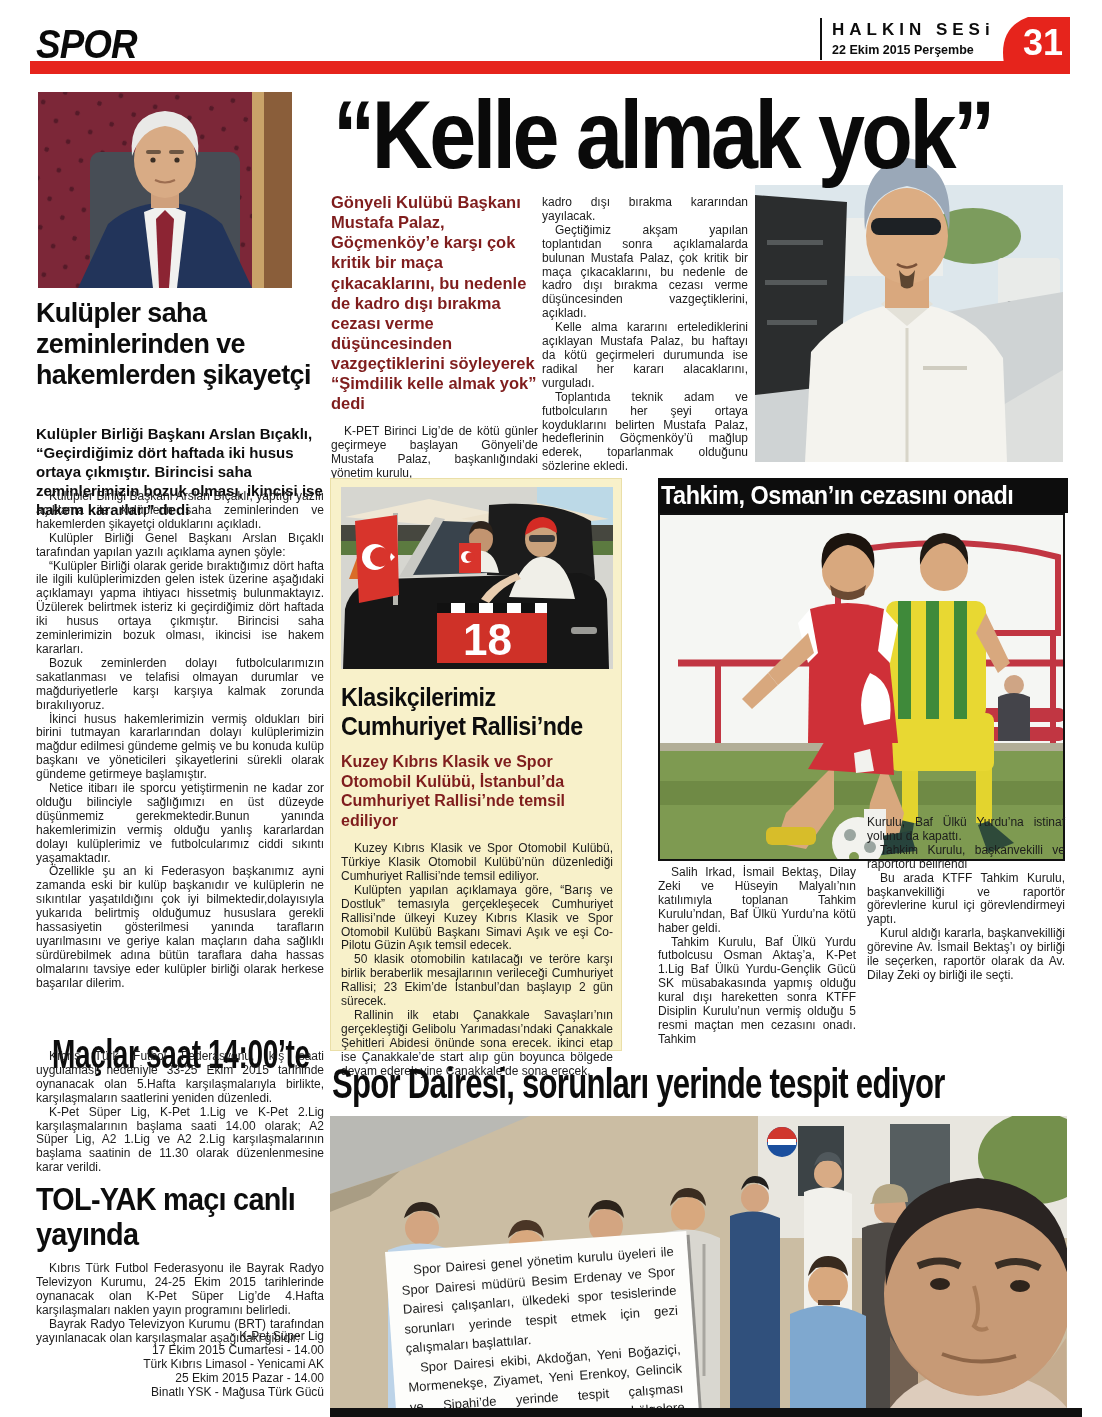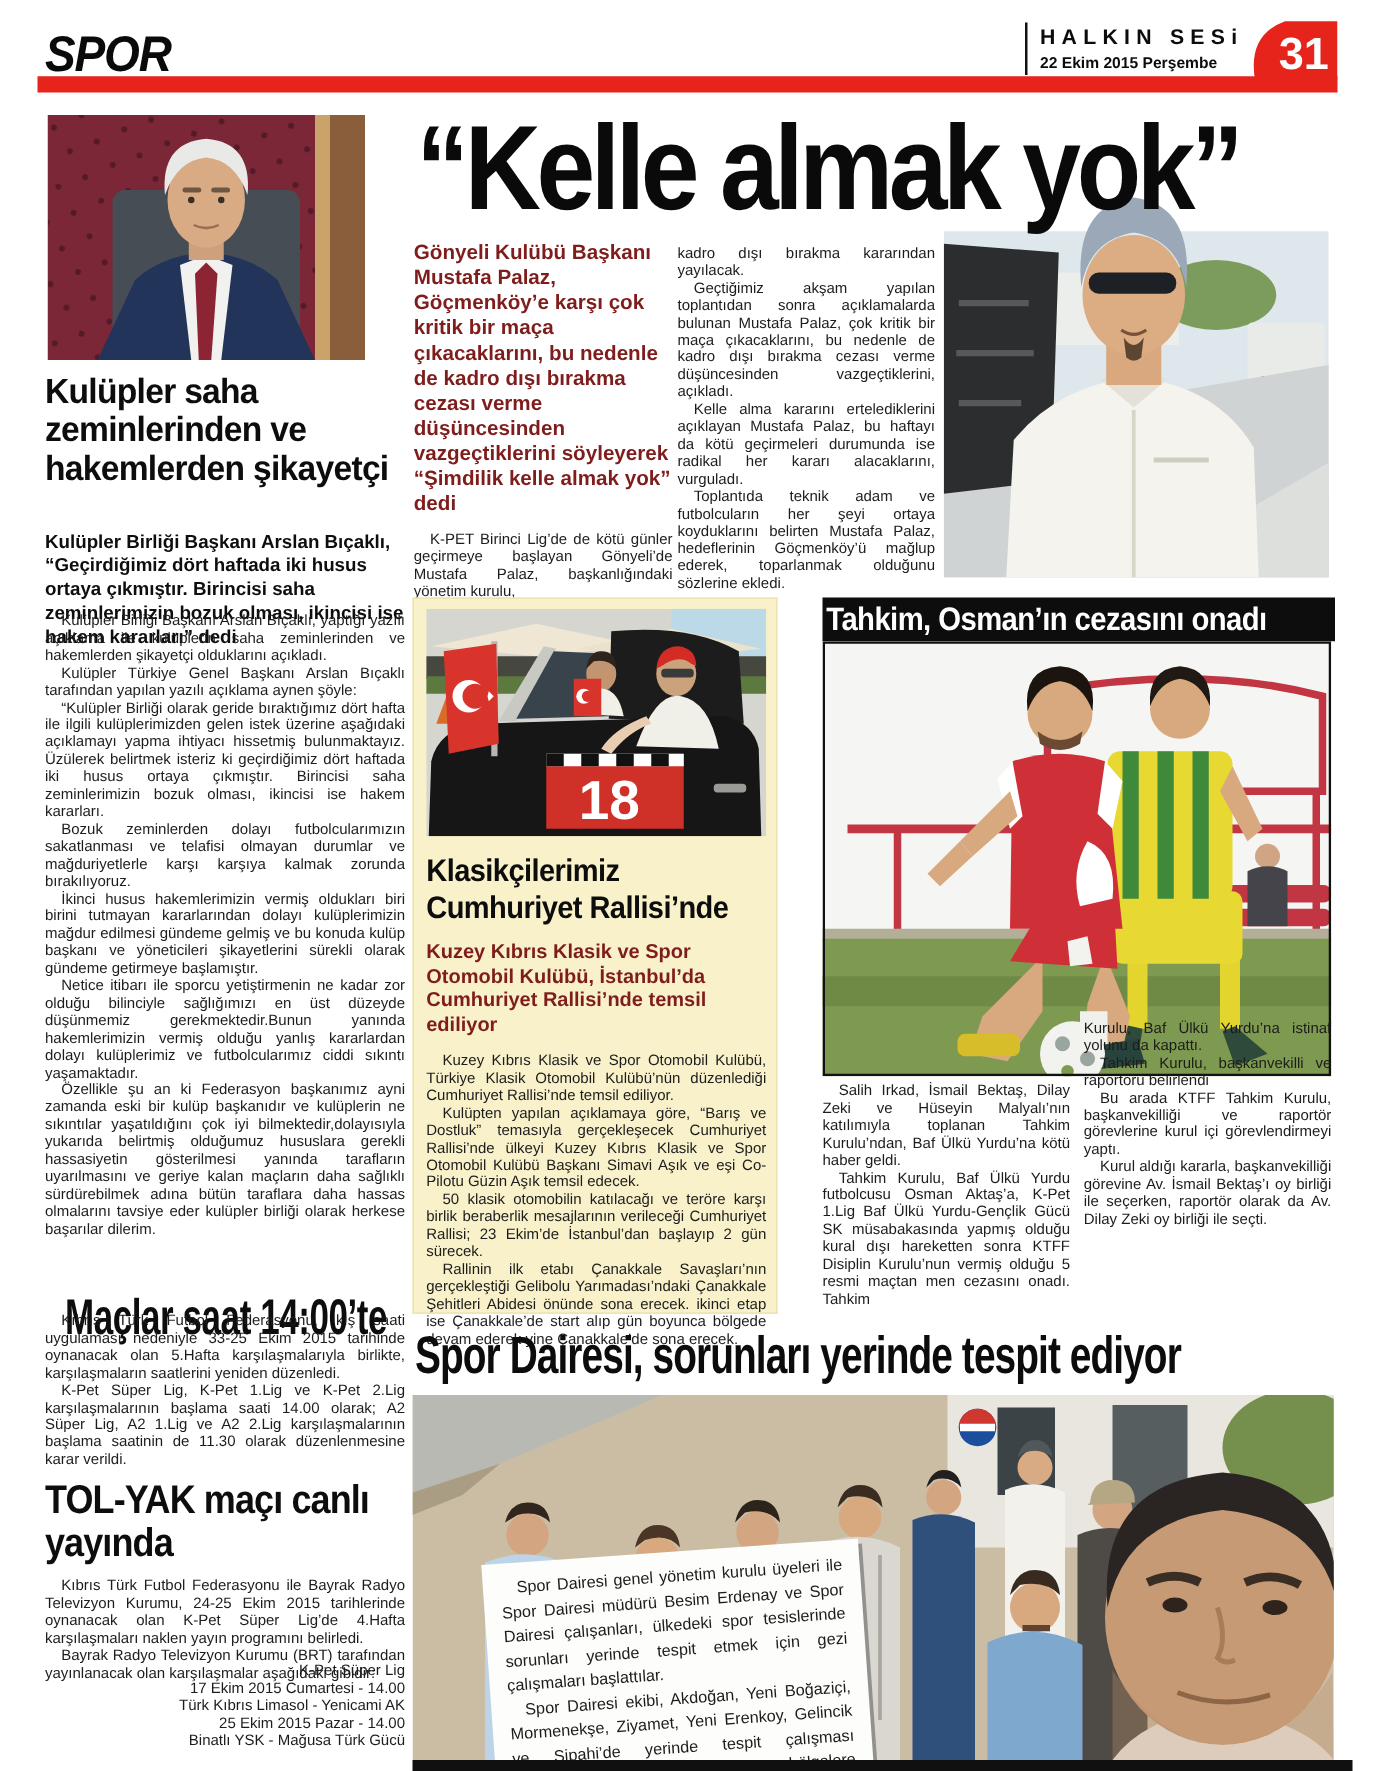--- a/index.html
+++ b/index.html
@@ -83,21 +83,21 @@
     <rect x="131" y="58" width="15" height="4" rx="2" fill="#6d5642"></rect>
     <circle cx="115" cy="68" r="2.6" fill="#3a2e24"></circle>
     <circle cx="139" cy="68" r="2.6" fill="#3a2e24"></circle>
     <path d="M117,88 Q127,93 137,88" stroke="#9c6d50" stroke-width="2" fill="none"></path>
   </svg>
 
   <div class="abs t-kulupler" style="left:36px;top:298px;">Kulüpler saha zeminlerinden ve hakemlerden şikayetçi</div>
   <div class="abs lede15" style="left:36px;top:424px;width:290px;">Kulüpler Birliği Başkanı Arslan Bıçaklı, “Geçirdiğimiz dört haftada iki husus ortaya çıkmıştır. Birincisi saha zeminlerimizin bozuk olması, ikincisi ise hakem kararları” dedi</div>
   <div class="abs bt" style="left:36px;top:490px;width:288px;">
     <p>Kulüpler Birliği Başkanı Arslan Bıçaklı, yaptığı yazılı açıklama ile kulüplerin saha zeminlerinden ve hakemlerden şikayetçi olduklarını açıkladı.</p>
-    <p>Kulüpler Türkiye Genel Başkanı Arslan Bıçaklı tarafından yapılan yazılı açıklama aynen şöyle:</p>
+    <p>Kulüpler Birliği Genel Başkanı Arslan Bıçaklı tarafından yapılan yazılı açıklama aynen şöyle:</p>
     <p>“Kulüpler Birliği olarak geride bıraktığımız dört hafta ile ilgili kulüplerimizden gelen istek üzerine aşağıdaki açıklamayı yapma ihtiyacı hissetmiş bulunmaktayız. Üzülerek belirtmek isteriz ki geçirdiğimiz dört haftada iki husus ortaya çıkmıştır. Birincisi saha zeminlerimizin bozuk olması, ikincisi ise hakem kararları.</p>
     <p>Bozuk zeminlerden dolayı futbolcularımızın sakatlanması ve telafisi olmayan durumlar ve mağduriyetlerle karşı karşıya kalmak zorunda bırakılıyoruz.</p>
     <p>İkinci husus hakemlerimizin vermiş oldukları biri birini tutmayan kararlarından dolayı kulüplerimizin mağdur edilmesi gündeme gelmiş ve bu konuda kulüp başkanı ve yöneticileri şikayetlerini sürekli olarak gündeme getirmeye başlamıştır.</p>
     <p>Netice itibarı ile sporcu yetiştirmenin ne kadar zor olduğu bilinciyle sağlığımızı en üst düzeyde düşünmemiz gerekmektedir.Bunun yanında hakemlerimizin vermiş olduğu yanlış kararlardan dolayı kulüplerimiz ve futbolcularımız ciddi sıkıntı yaşamaktadır.</p>
     <p>Özellikle şu an ki Federasyon başkanımız ayni zamanda eski bir kulüp başkanıdır ve kulüplerin ne sıkıntılar yaşatıldığını çok iyi bilmektedir,dolayısıyla yukarıda belirtmiş olduğumuz hususlara gerekli hassasiyetin gösterilmesi yanında tarafların uyarılmasını ve geriye kalan maçların daha sağlıklı sürdürebilmek adına bütün taraflara daha hassas olmalarını tavsiye eder kulüpler birliği olarak herkese başarılar dilerim.</p>
   </div>
 
   <div class="abs t-maclar" style="left:52px;top:992px;margin-top:40px;"><span>Maçlar saat 14:00’te</span></div>
   <div class="abs bt" style="left:36px;top:1050px;width:288px;">
     <p>Kıbrıs Türk Futbol Federasyonu, kış saati uygulaması nedeniyle 33-25 Ekim 2015 tarihinde oynanacak olan 5.Hafta karşılaşmalarıyla birlikte, karşılaşmaların saatlerini yeniden düzenledi.</p>

